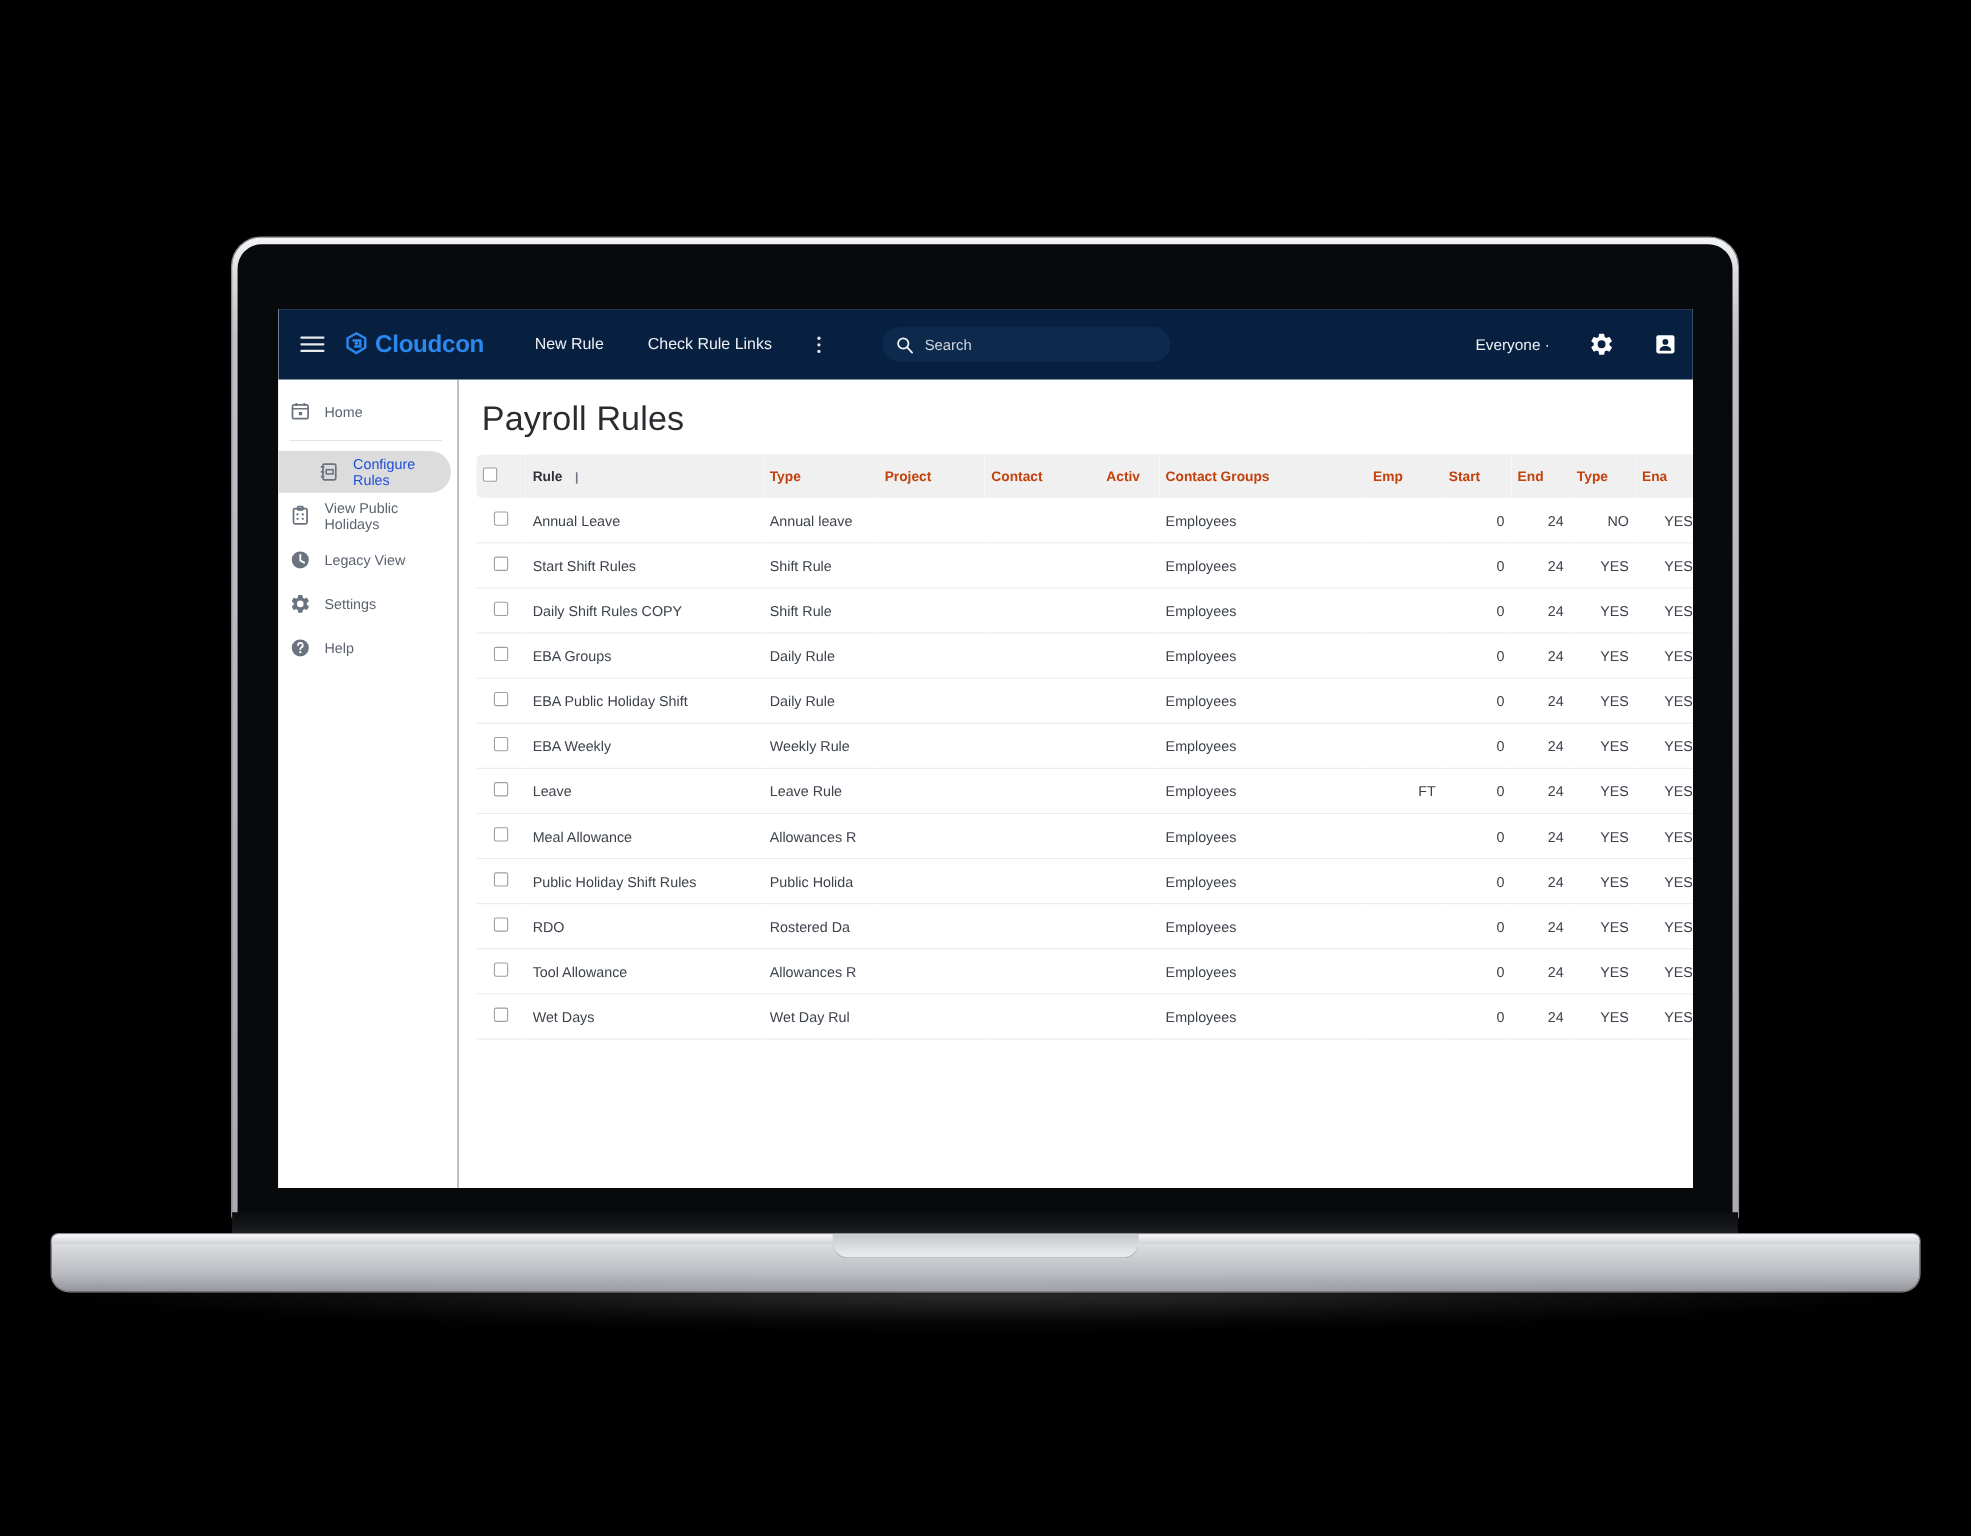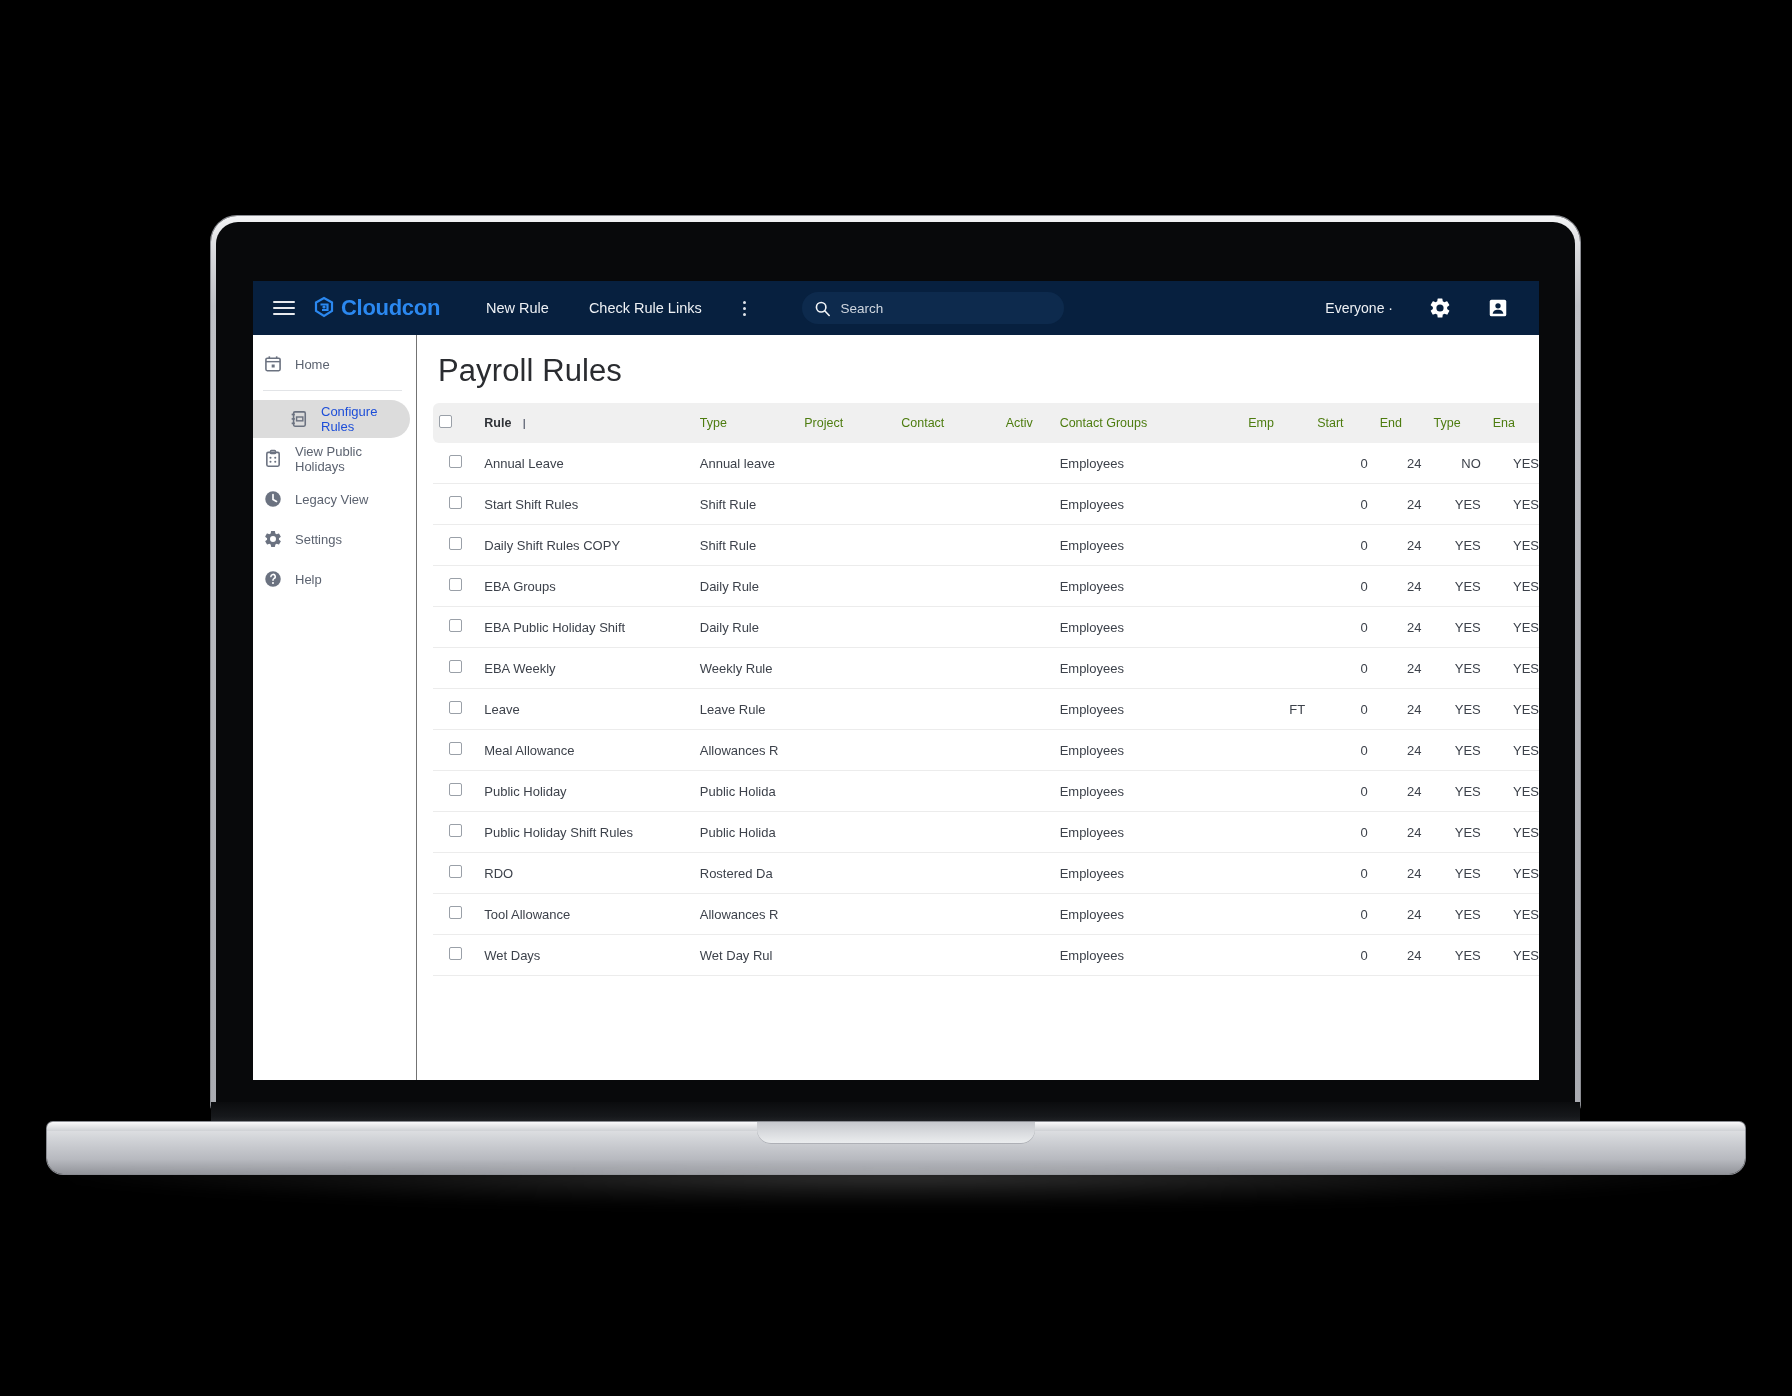--- a/index.html
+++ b/index.html
@@ -82,24 +82,24 @@
 
   
   #app-root {
     position: absolute; inset: 0;
     background: #ffffff;
     display: flex; flex-direction: column;
   }
 
   
   #top-bar {
-    height: 54px;
+    height: 64px;
     background: #07203f;
     display: flex; align-items: center;
-    padding: 0 16px 0 12px;
+    padding: 0 0 0 12px;
     flex: 0 0 auto;
     position: relative;
   }
   .tb-iconbtn {
     width: 38px; height: 38px;
     display: flex; align-items: center; justify-content: center;
     cursor: pointer; flex: 0 0 auto;
   }
   .hamburger-lines { width: 22px; }
   .hamburger-lines span {
@@ -190,21 +190,21 @@
 
   
   #table-scroll { overflow: hidden; flex: 1 1 auto; }
   table.rules-table {
     border-collapse: collapse;
     width: 1112px;
     table-layout: fixed;
   }
   table.rules-table thead tr { background: #f0f0f0; }
   table.rules-table thead th {
-    font-size: 12.5px; color: #4d7c0f; font-weight: normal;
+    font-size: 12.5px; color: #c2410c; font-weight: bold;
     text-align: left; padding: 12px 6px; height: 36px; vertical-align: middle;
     white-space: nowrap; overflow: hidden;
   }
   table.rules-table thead th.th-rule { color: #2f3237; font-weight: bold; }
   table.rules-table thead th:first-child { border-radius: 6px 0 0 6px; }
   table.rules-table tbody td {
     font-size: 13px; color: #3d424b;
     padding: 12px 6px; height: 38px; vertical-align: middle;
     border-bottom: 1px solid #ececec;
     white-space: nowrap; overflow: hidden;
@@ -514,34 +514,20 @@
                     <td></td>
                     <td>Employees</td>
                     <td class="num"></td>
                     <td class="num">0</td>
                     <td class="num">24</td>
                     <td class="num">YES</td>
                     <td class="num">YES</td>
                   </tr>
                   <tr>
                     <td class="ctr"><span class="cb"></span></td>
-                    <td>Public Holiday</td>
-                    <td>Public Holida</td>
-                    <td></td>
-                    <td></td>
-                    <td></td>
-                    <td>Employees</td>
-                    <td class="num"></td>
-                    <td class="num">0</td>
-                    <td class="num">24</td>
-                    <td class="num">YES</td>
-                    <td class="num">YES</td>
-                  </tr>
-                  <tr>
-                    <td class="ctr"><span class="cb"></span></td>
                     <td>Public Holiday Shift Rules</td>
                     <td>Public Holida</td>
                     <td></td>
                     <td></td>
                     <td></td>
                     <td>Employees</td>
                     <td class="num"></td>
                     <td class="num">0</td>
                     <td class="num">24</td>
                     <td class="num">YES</td>

